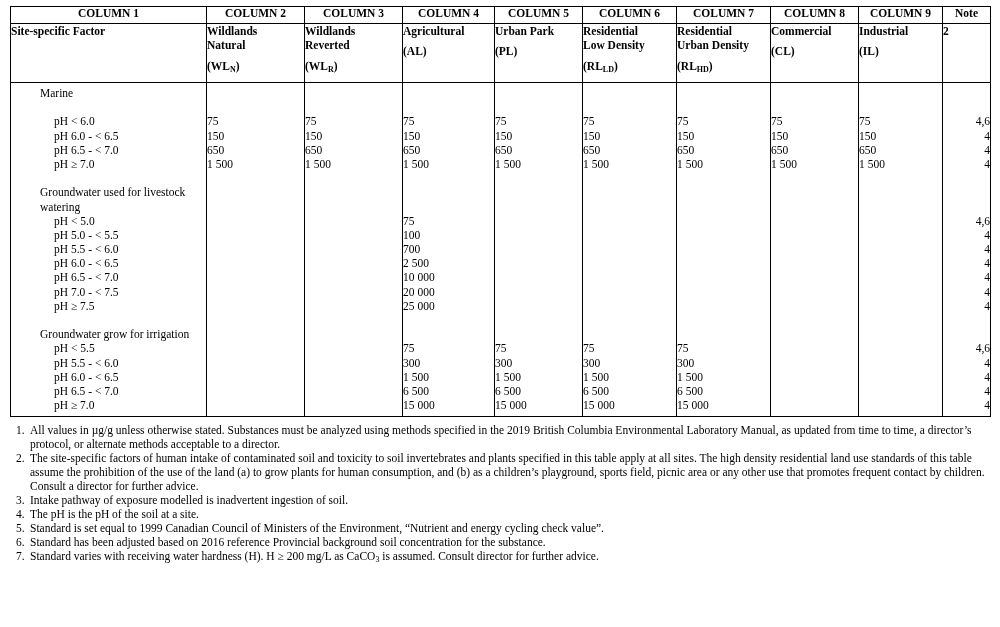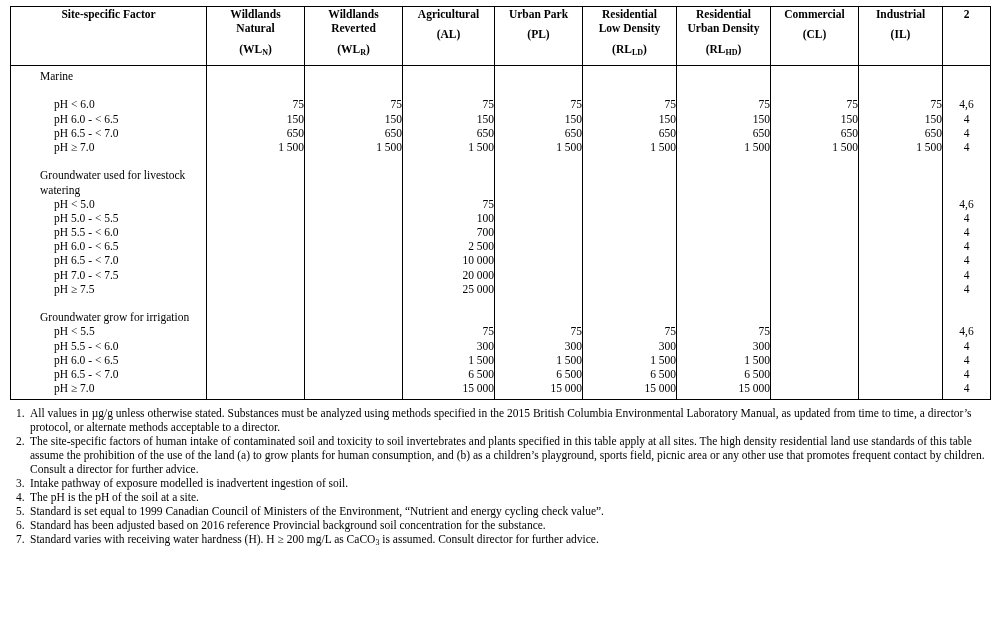--- a/index.html
+++ b/index.html
@@ -35,47 +35,47 @@
   
   .hdr1 td {
     text-align: center;
     font-weight: bold;
     font-size: 11.5px;
     padding: 4px 2px 4px 2px;
     height: 16px;
   }
   
   .hdr2 td {
-    text-align: center;
+    text-align: left;
     font-weight: bold;
     font-size: 11.5px;
     padding: 6px 2px 8px 2px;
     line-height: 1.25;
     height: 58px;
   }
   .hdr2 td.left-factor {
   }
   sub { font-size: 8px; vertical-align: baseline; position: relative; top: 2px; }
 
   
   .body-cell {
     padding: 0;
   }
   .col1-block {
     padding: 3px 0 4px 4px;
     font-size: 11.5px;
     margin-left: 25px;
   }
   .datacol {
+    text-align: left;
+    font-size: 11.5px;
+    padding: 3px 0 4px 0;
+  }
+  .notecol {
     text-align: right;
-    font-size: 11.5px;
-    padding: 3px 0 4px 0;
-  }
-  .notecol {
-    text-align: center;
     font-size: 11.5px;
     padding: 3px 0 4px 0;
   }
   .ln { height: 14.2px; line-height: 14.2px; white-space: nowrap; }
   .ln.indent { padding-left: 14px; }
   .ln.blank { height: 14.2px; }
   .ln.grouphdr { padding-left: 0px; }
 
   
   .notes {
@@ -116,20 +116,32 @@
       <col style="width:98px">
       <col style="width:92px">
       <col style="width:88px">
       <col style="width:94px">
       <col style="width:94px">
       <col style="width:88px">
       <col style="width:84px">
       <col style="width:48px">
     </colgroup>
     <tbody>
+      <tr class="hdr1">
+        <td>COLUMN 1</td>
+        <td>COLUMN 2</td>
+        <td>COLUMN 3</td>
+        <td>COLUMN 4</td>
+        <td>COLUMN 5</td>
+        <td>COLUMN 6</td>
+        <td>COLUMN 7</td>
+        <td>COLUMN 8</td>
+        <td>COLUMN 9</td>
+        <td>Note</td>
+      </tr>
 
       <tr class="hdr2">
         <td class="left-factor">
           <div>Site-specific Factor</div>
         </td>
         <td>
           <div>Wildlands</div>
           <div>Natural</div>
           <div style="height:6px"></div>
           <div><span>(WL</span><sub>N</sub><span>)</span></div>
@@ -449,21 +461,21 @@
             </div>
         </td>
       </tr>
     </tbody>
   </table>
 
   <div class="notes">
     <div id="notes-list">
         <div class="note-row">
           <div class="note-num">1.</div>
-          <div class="note-text">All values in µg/g unless otherwise stated.  Substances must be analyzed using methods specified in the 2015 British Columbia Environmental Laboratory Manual, as updated from time to time, a director’s protocol, or alternate methods acceptable to a director.</div>
+          <div class="note-text">All values in µg/g unless otherwise stated.  Substances must be analyzed using methods specified in the 2019 British Columbia Environmental Laboratory Manual, as updated from time to time, a director’s protocol, or alternate methods acceptable to a director.</div>
         </div>
         <div class="note-row">
           <div class="note-num">2.</div>
           <div class="note-text">The site-specific factors of human intake of contaminated soil and toxicity to soil invertebrates and plants specified in this table apply at all sites. The high density residential land use standards of this table assume the prohibition of the use of the land (a) to grow plants for human consumption, and (b) as a children’s playground, sports field, picnic area or any other use that promotes frequent contact by children. Consult a director for further advice.</div>
         </div>
         <div class="note-row">
           <div class="note-num">3.</div>
           <div class="note-text">Intake pathway of exposure modelled is inadvertent ingestion of soil.</div>
         </div>
         <div class="note-row">

